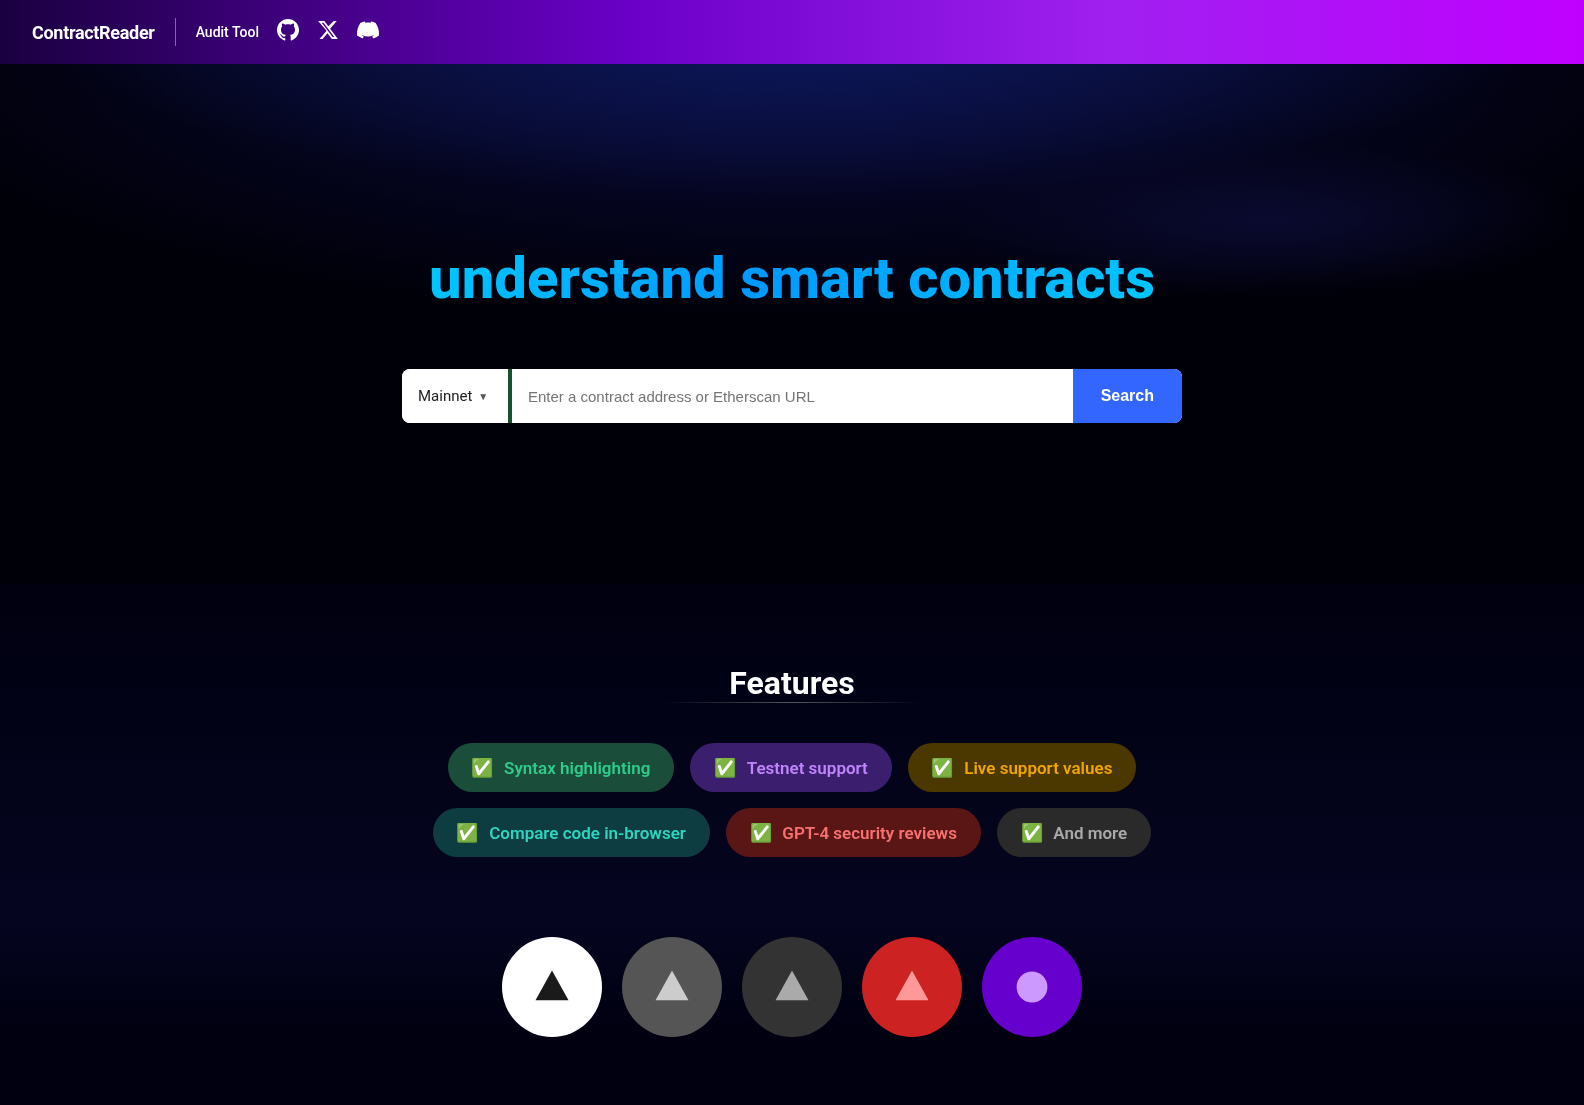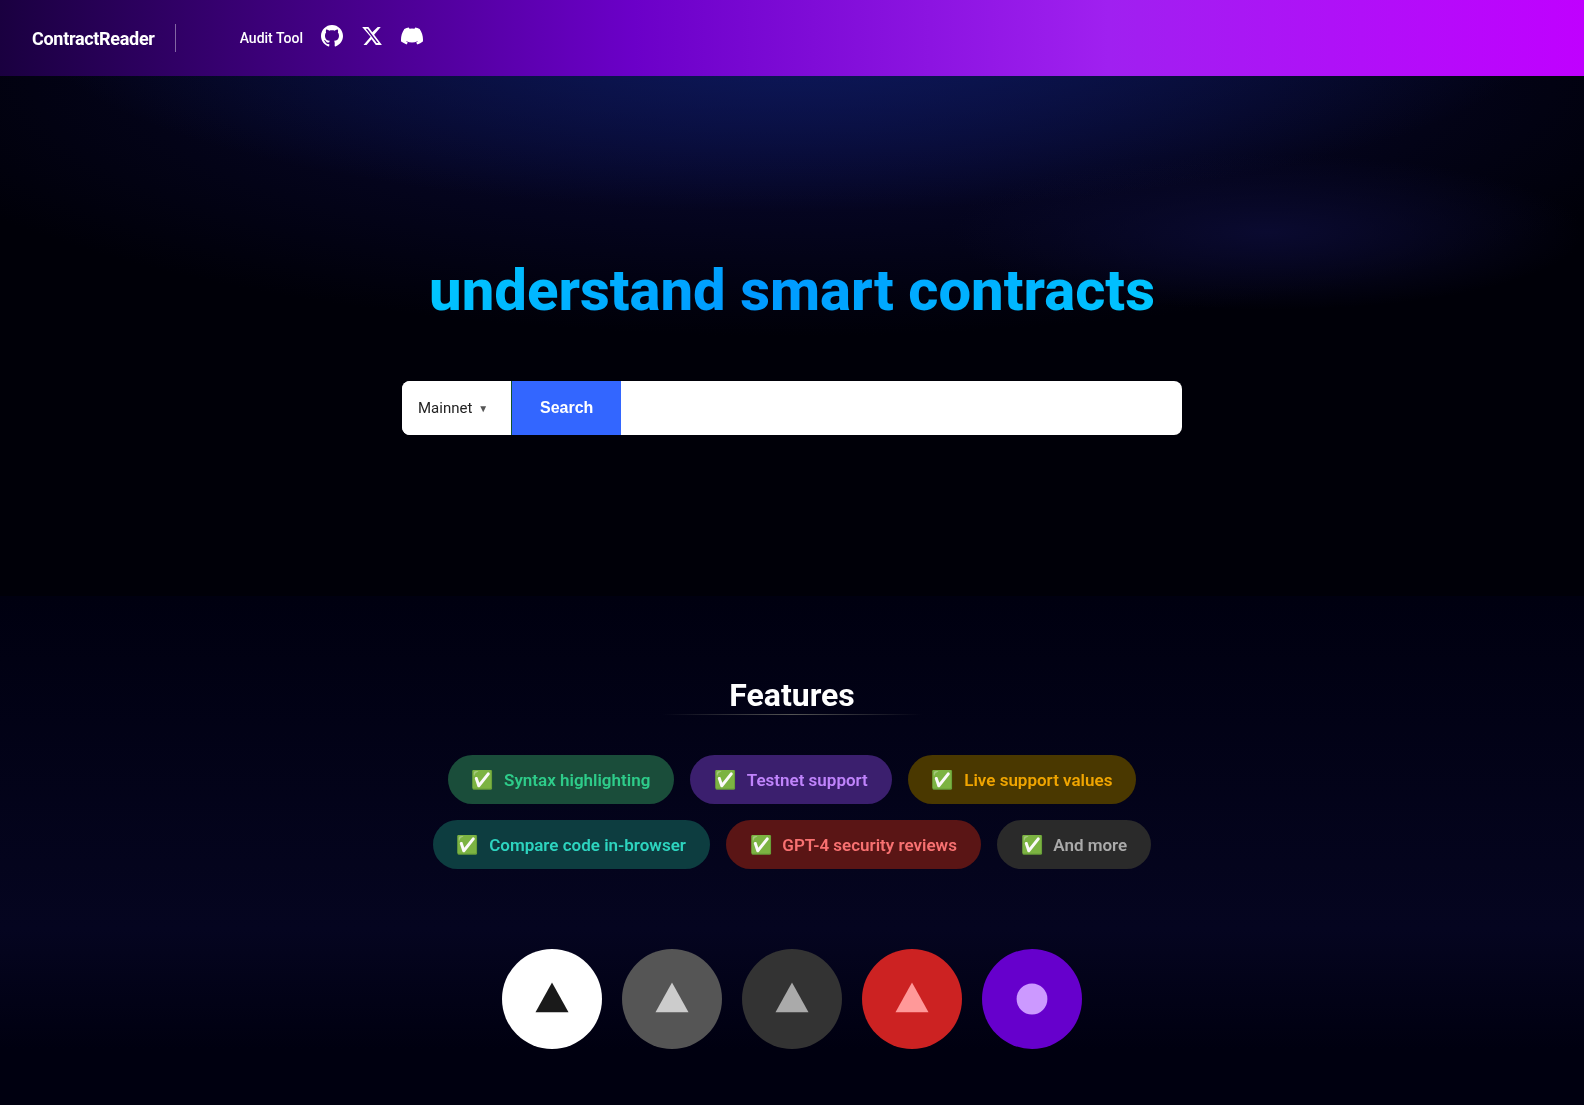--- a/index.html
+++ b/index.html
@@ -10,21 +10,21 @@
       color: #fff;
       min-height: 1105px;
       overflow-x: hidden;
     }
 
     
     nav {
       display: flex;
       align-items: center;
       padding: 0 32px;
-      height: 76px;
+      height: 64px;
       background: linear-gradient(90deg, #1a0040 0%, #6b00c8 40%, #a020f0 70%, #c000ff 100%);
       position: relative;
       z-index: 10;
     }
 
     .nav-logo {
       font-size: 18px;
       font-weight: 700;
       color: #fff;
       letter-spacing: -0.3px;
@@ -34,21 +34,20 @@
       width: 1px;
       height: 28px;
       background: rgba(255,255,255,0.4);
       margin: 0 20px;
     }
 
     .nav-links {
       display: flex;
       align-items: center;
       gap: 18px;
-      margin-left: 44px;
     }
 
     .nav-link-text {
       color: #fff;
       text-decoration: none;
       font-size: 14px;
       font-weight: 500;
     }
 
     .nav-icon {
@@ -106,21 +105,21 @@
       position: relative;
       z-index: 1;
     }
 
     .network-select {
       display: flex;
       align-items: center;
       gap: 6px;
       padding: 0 16px;
       height: 54px;
-      border-right: 1px solid #14532d;
+      border-right: 4px solid #14532d;
       cursor: pointer;
       background: #fff;
       font-size: 15px;
       color: #222;
       white-space: nowrap;
       min-width: 110px;
     }
 
     .dropdown-arrow {
       font-size: 10px;
@@ -289,20 +288,21 @@
   <h1 class="hero-title">
     <br>
     <span>understand smart contracts</span>
   </h1>
 
   <div class="search-container">
     <div class="network-select">
       <span>Mainnet</span>
       <span class="dropdown-arrow">▼</span>
     </div>
+    <input class="search-input" type="text" placeholder="Enter a contract address or Etherscan URL" style="">
     <button class="search-button">Search</button>
   </div>
 </section>
 
 <section class="features-section">
   <h2 class="features-title">Features</h2>
   <div class="features-divider"></div>
 
   <div class="features-grid">
     <div class="features-row">

